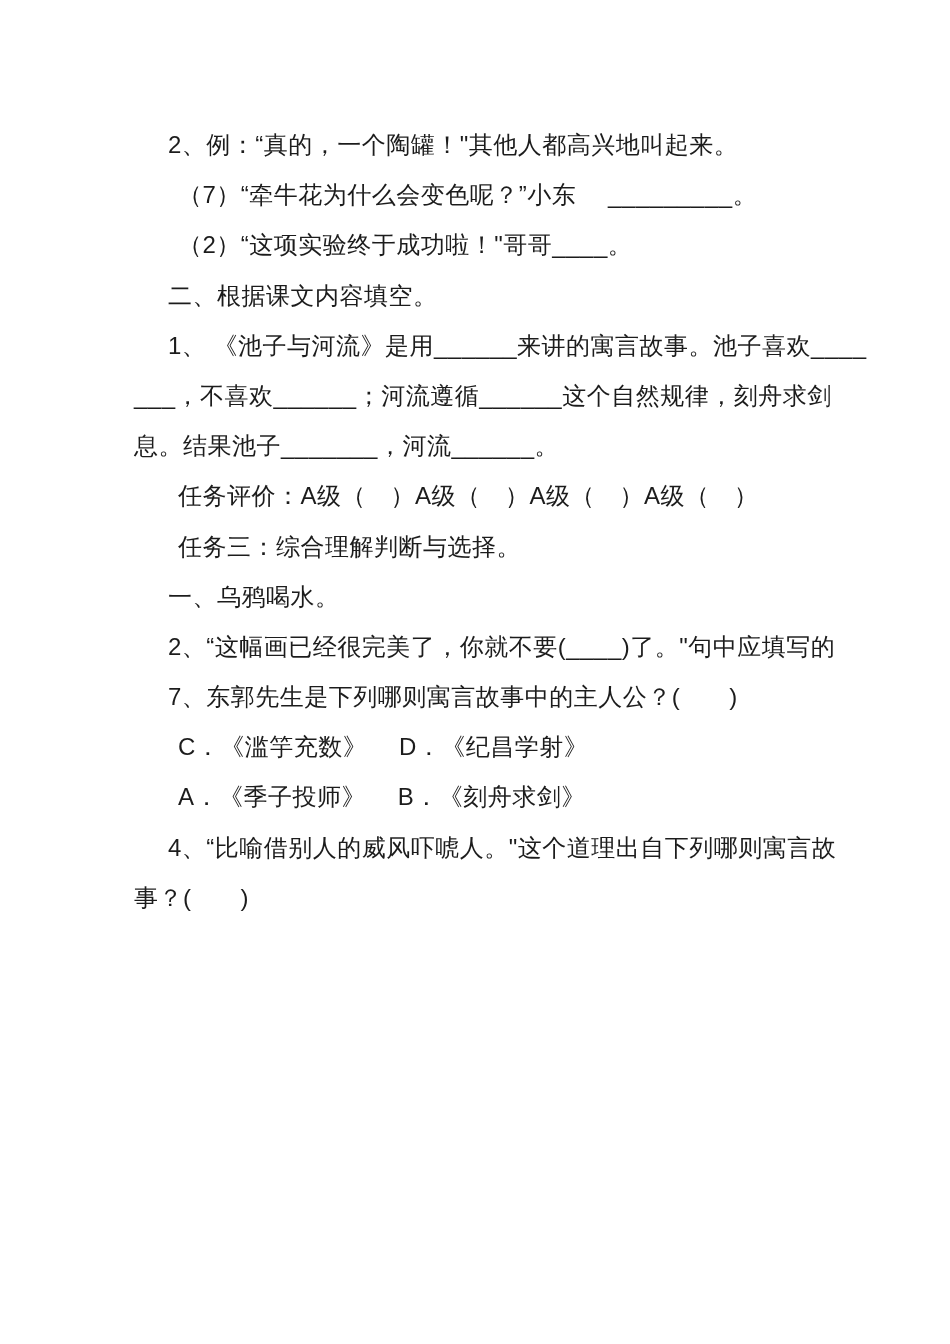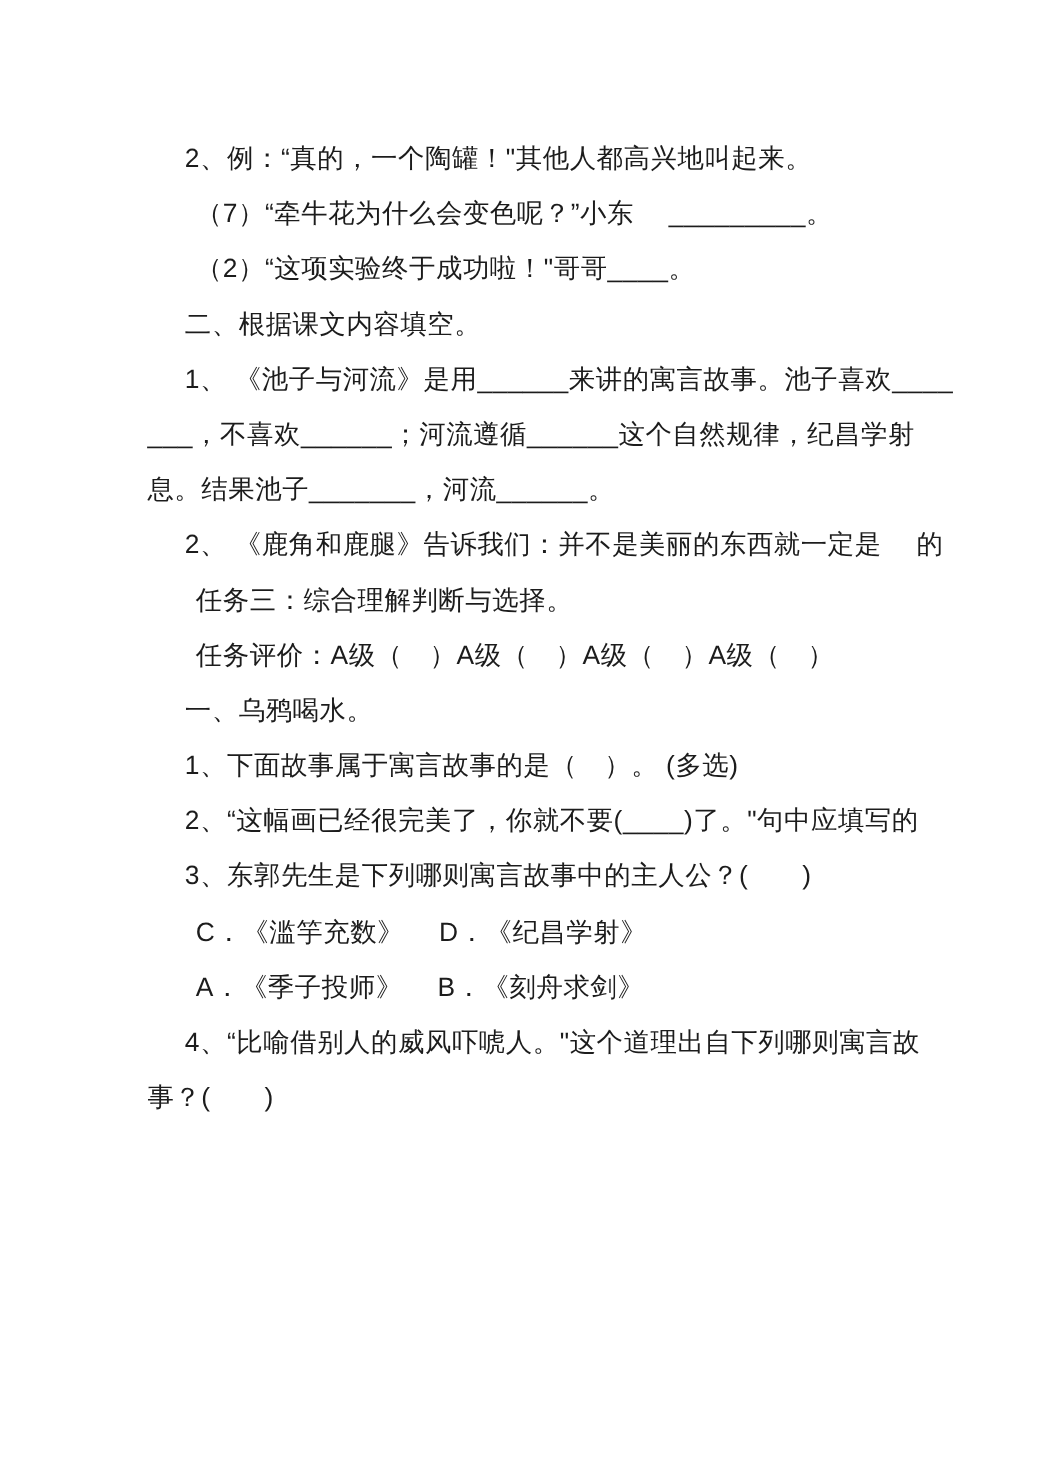--- a/index.html
+++ b/index.html
@@ -34,26 +34,24 @@
 </style>
 </head>
 <body>
 
 <div class="page">
   <div class="line ind">2、例：“真的，一个陶罐！"其他人都高兴地叫起来。</div>
   <div class="line sub">（7）“牵牛花为什么会变色呢？”小东　 _________。</div>
   <div class="line sub">（2）“这项实验终于成功啦！"哥哥____。</div>
   <div class="line ind">二、根据课文内容填空。</div>
   <div class="line ind">1、 《池子与河流》是用______来讲的寓言故事。池子喜欢____</div>
-  <div class="line cont">___，不喜欢______；河流遵循______这个自然规律，纪昌学射</div>
+  <div class="line cont">___，不喜欢______；河流遵循______这个自然规律，刻舟求剑</div>
   <div class="line cont">息。结果池子_______，河流______。</div>
-  <div class="line ind">2、 《鹿角和鹿腿》告诉我们：并不是美丽的东西就一定是　 的</div>
+  <div class="line sub">任务评价：A级（　）A级（　）A级（　）A级（　）</div>
   <div class="line sub">任务三：综合理解判断与选择。</div>
-  <div class="line sub">任务评价：A级（　）A级（　）A级（　）A级（　）</div>
   <div class="line ind">一、乌鸦喝水。</div>
-  <div class="line ind">1、下面故事属于寓言故事的是（　）。 (多选)</div>
   <div class="line ind">2、“这幅画已经很完美了，你就不要(____)了。"句中应填写的</div>
-  <div class="line ind">3、东郭先生是下列哪则寓言故事中的主人公？(　　)</div>
+  <div class="line ind">7、东郭先生是下列哪则寓言故事中的主人公？(　　)</div>
   <div class="line sub">C．《滥竽充数》　 D．《纪昌学射》</div>
   <div class="line sub">A．《季子投师》　 B．《刻舟求剑》</div>
   <div class="line ind">4、“比喻借别人的威风吓唬人。"这个道理出自下列哪则寓言故</div>
   <div class="line cont">事？(　　)</div>
 </div>
 
 </body></html>

